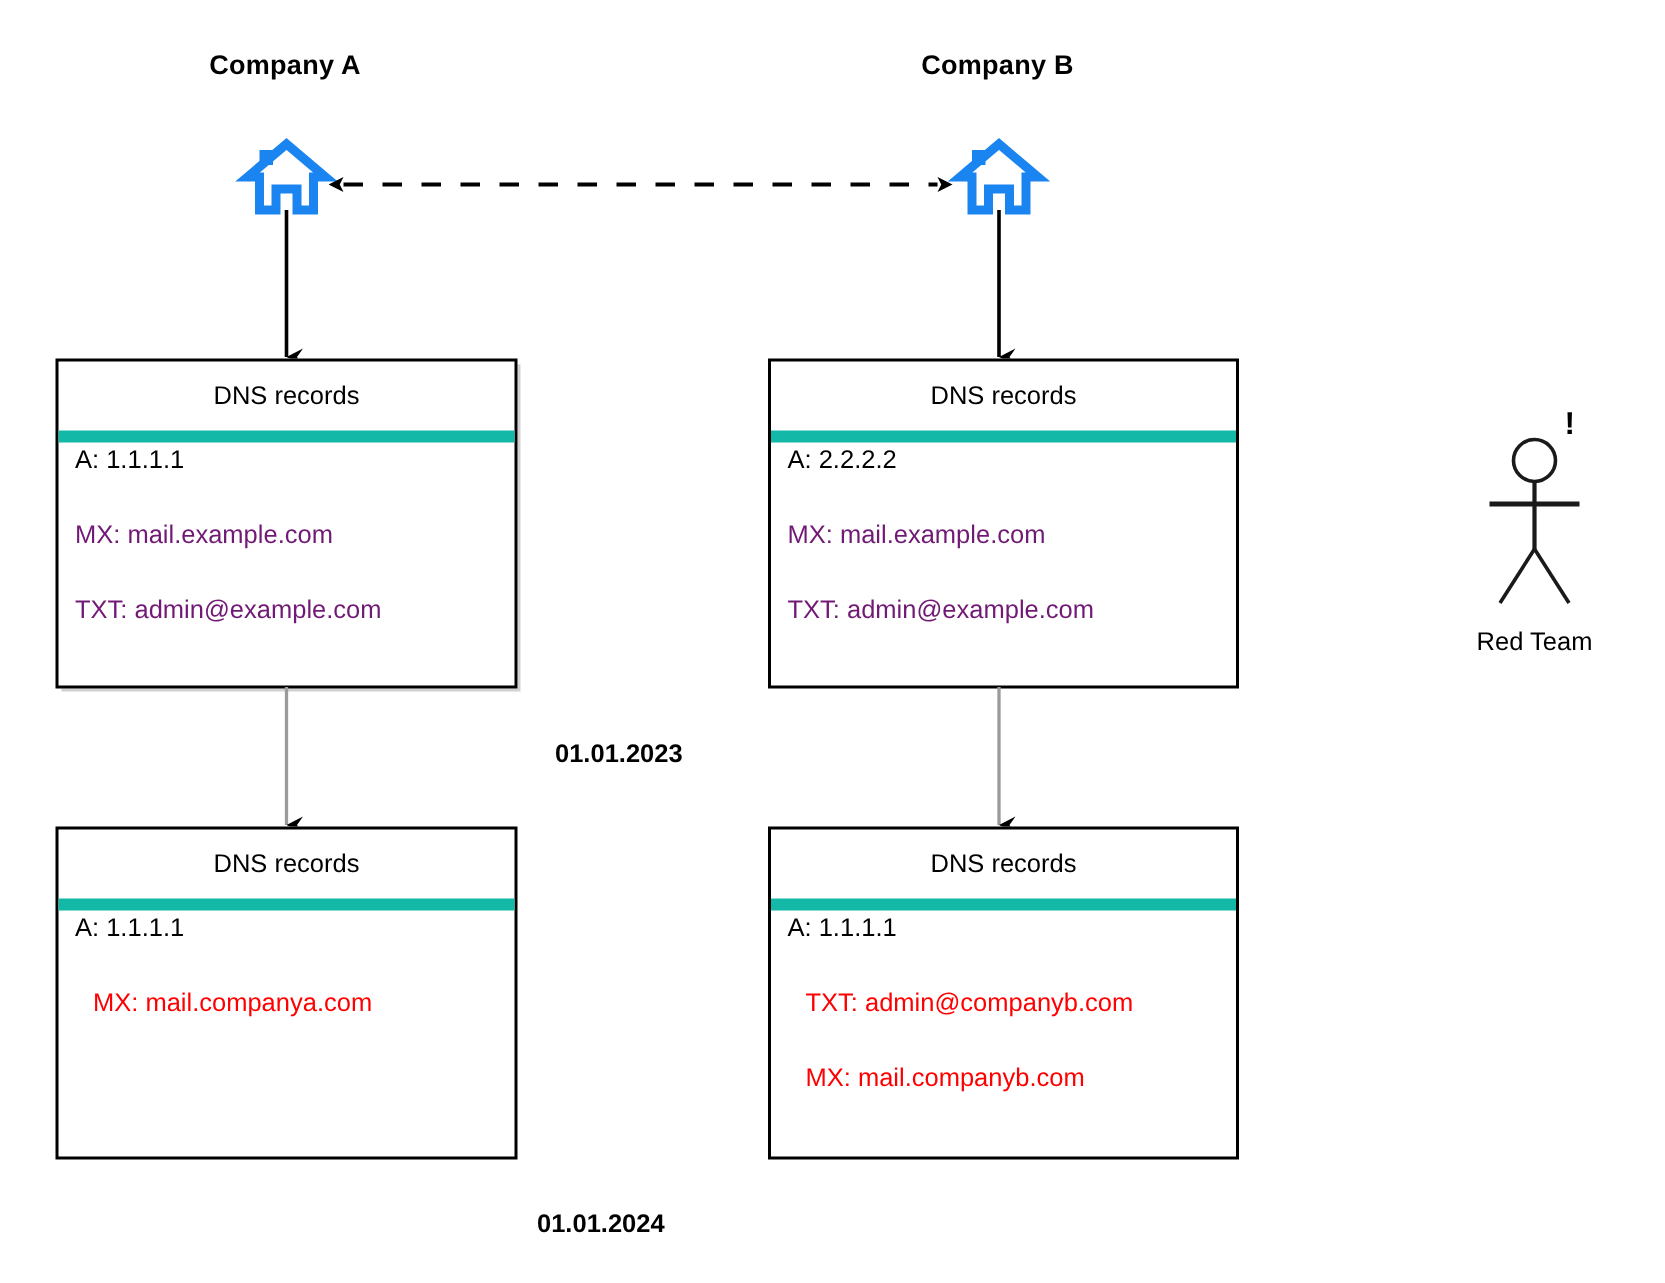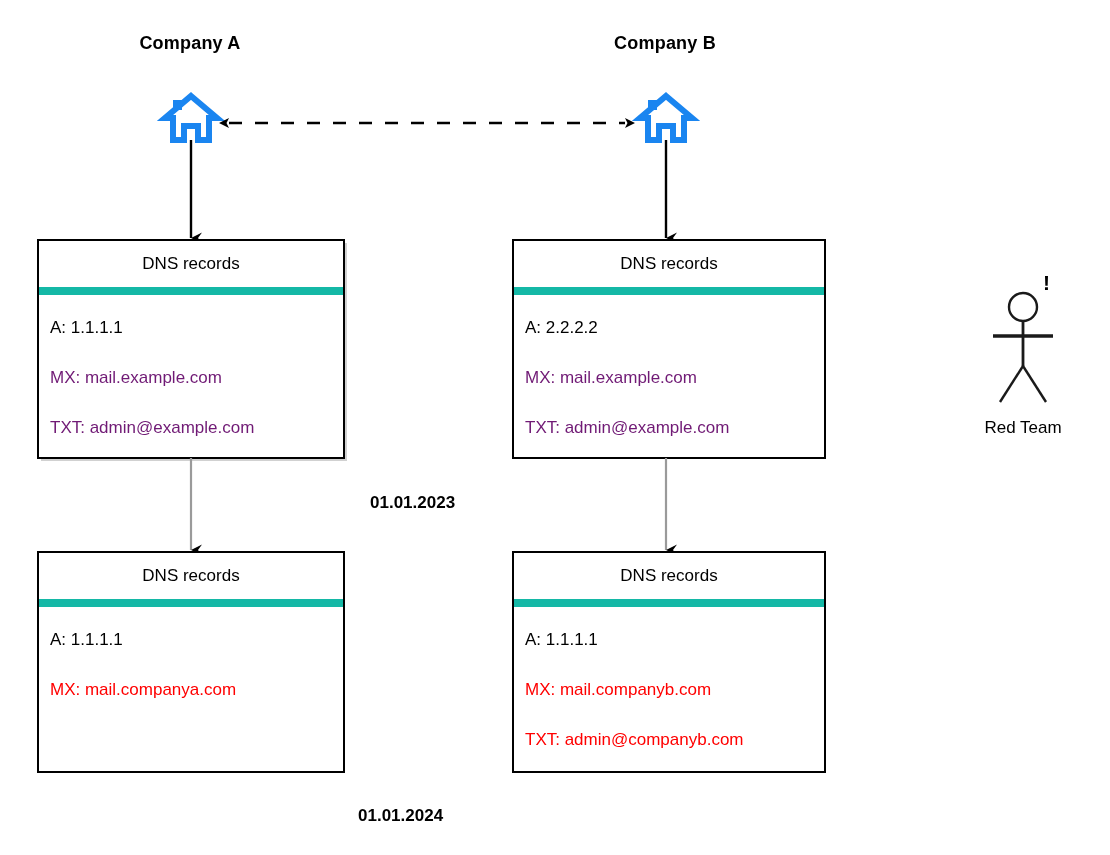--- a/index.html
+++ b/index.html
@@ -53,33 +53,33 @@
     height: 54px;
     border-bottom: 8px solid #14b8a6;
     display: flex;
     align-items: center;
     justify-content: center;
     font-size: 17px;
     color: #000;
     box-sizing: border-box;
   }
   .dns-box .box-body {
-    padding: 24px 11px 10px 11px;
+    padding: 3px 11px 10px 11px;
     box-sizing: border-box;
   }
   .rec {
     font-size: 17px;
     line-height: 1;
     margin-bottom: 33px;
     white-space: nowrap;
   }
   .rec:last-child { margin-bottom: 0; }
   .rec.black { color: #000000; }
   .rec.green { color: #701a75; }
-  .rec.red   { color: #FF0000; }
+  .rec.red   { color: #FF0000; margin-left: 12px; }
 
   
   .date-label {
     font-size: 17px;
     font-weight: bold;
     color: #000;
     white-space: nowrap;
   }
 
   
@@ -194,22 +194,22 @@
     <div class="box-body">
       <div class="rec black">A: 1.1.1.1</div>
       <div class="rec red">MX: mail.companya.com</div>
     </div>
   </div>
 
   <div class="dns-box" style="left:512px; top:551px; width:314px; height:222px;">
     <div class="box-header">DNS records</div>
     <div class="box-body">
       <div class="rec black">A: 1.1.1.1</div>
+      <div class="rec red">TXT: admin@companyb.com</div>
       <div class="rec red">MX: mail.companyb.com</div>
-      <div class="rec red">TXT: admin@companyb.com</div>
     </div>
   </div>
 
   <div class="abs date-label" style="left:358px; top:806px;">01.01.2024</div>
 
   <div class="abs" style="left:1043px; top:272px;" class2="bang">
     <div class="bang">!</div>
   </div>
 
   <div class="abs" style="left:975px; top:288px;">

